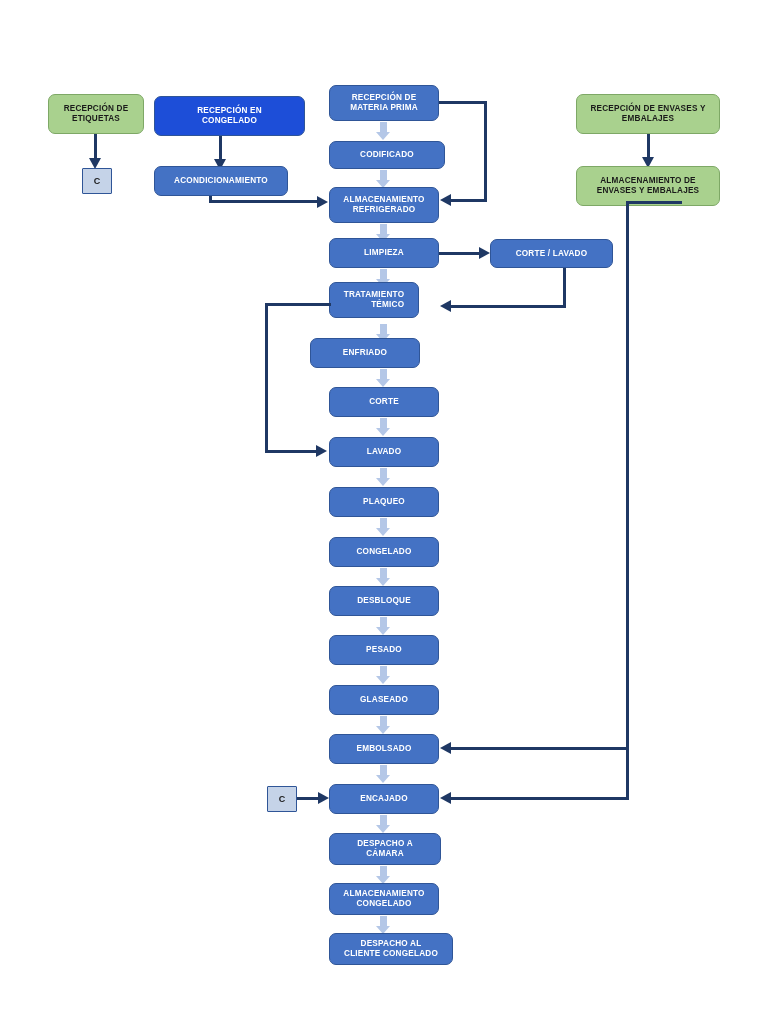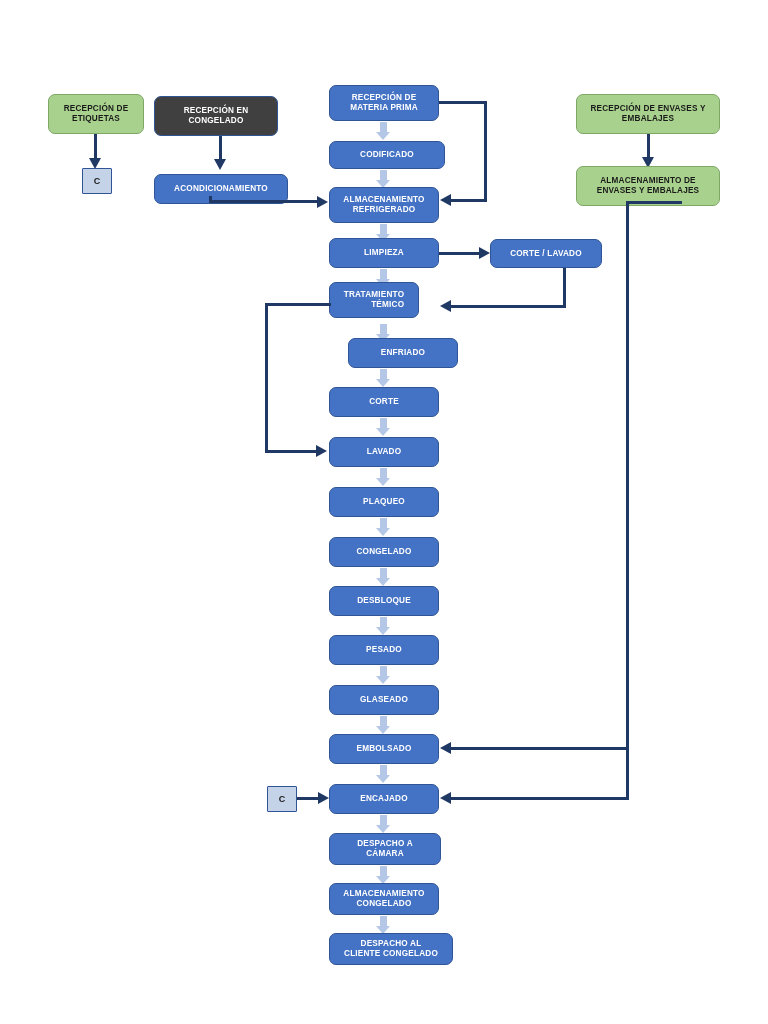--- a/index.html
+++ b/index.html
@@ -108,27 +108,27 @@
 <div id="canvas">
 
   <div class="node node-green" style="left:48px; top:94px; width:96px; height:40px;">RECEPCIÓN DE
 ETIQUETAS</div>
 
   <div class="ln ln-v" style="left:94px; top:134px; width:3px; height:26px;"></div>
   <div class="arrow arrow-down" style="left:89px; top:158px;"></div>
 
   <div class="node node-doc" style="left:82px; top:168px; width:30px; height:26px;">C</div>
 
-  <div class="node node-green" style="left:154px; top:96px; width:124px; height:40px; background:#404040; color:#ffffff; border-color:#2F5597;">RECEPCIÓN EN
+  <div class="node node-green" style="left:154px; top:96px; width:151px; height:40px; background:#1d4ed8; color:#ffffff; border-color:#2F5597;">RECEPCIÓN EN
 CONGELADO</div>
 
   <div class="ln ln-v" style="left:219px; top:136px; width:3px; height:26px;"></div>
   <div class="arrow arrow-down" style="left:214px; top:159px;"></div>
 
-  <div class="node node-blue" style="left:154px; top:166px; width:134px; height:30px;margin-top:8px;">ACONDICIONAMIENTO</div>
+  <div class="node node-blue" style="left:154px; top:166px; width:134px; height:30px;">ACONDICIONAMIENTO</div>
 
   <div class="ln ln-v" style="left:209px; top:196px; width:3px; height:7px;"></div>
   <div class="ln ln-h" style="left:209px; top:200px; width:110px; height:3px;"></div>
   <div class="arrow arrow-right" style="left:317px; top:196px;"></div>
 
   <div class="node node-blue" style="left:329px; top:85px; width:110px; height:36px;">RECEPCIÓN DE
 MATERIA PRIMA</div>
 
   <div class="vconn" style="left:376px; top:122px; height:18px;">
     <div class="shaft" style="height:10px;"></div>
@@ -153,21 +153,21 @@
   <div class="vconn" style="left:376px; top:224px; height:18px;">
     <div class="shaft" style="height:10px;"></div>
     <div class="head" style="top:10px;"></div>
   </div>
 
   <div class="node node-blue" style="left:329px; top:238px; width:110px; height:30px;">LIMPIEZA</div>
 
   <div class="ln ln-h" style="left:439px; top:252px; width:42px; height:3px;"></div>
   <div class="arrow arrow-right" style="left:479px; top:247px;"></div>
 
-  <div class="node node-blue" style="left:490px; top:239px; width:112px; height:29px;">CORTE / LAVADO</div>
+  <div class="node node-blue" style="left:490px; top:239px; width:123px; height:29px;">CORTE / LAVADO</div>
 
   <div class="ln ln-v" style="left:563px; top:268px; width:3px; height:40px;"></div>
   <div class="ln ln-h" style="left:451px; top:305px; width:115px; height:3px;"></div>
   <div class="arrow arrow-left" style="left:440px; top:300px;"></div>
 
   <div class="vconn" style="left:376px; top:269px; height:18px;">
     <div class="shaft" style="height:10px;"></div>
     <div class="head" style="top:10px;"></div>
   </div>
 
@@ -177,21 +177,21 @@
   <div class="ln ln-h" style="left:265px; top:303px; width:66px; height:3px;"></div>
   <div class="ln ln-v" style="left:265px; top:303px; width:3px; height:150px;"></div>
   <div class="ln ln-h" style="left:265px; top:450px; width:53px; height:3px;"></div>
   <div class="arrow arrow-right" style="left:316px; top:445px;"></div>
 
   <div class="vconn" style="left:376px; top:324px; height:18px;">
     <div class="shaft" style="height:10px;"></div>
     <div class="head" style="top:10px;"></div>
   </div>
 
-  <div class="node node-blue" style="left:348px; top:338px; width:110px; height:30px;">ENFRIADO</div>
+  <div class="node node-blue" style="left:310px; top:338px; width:110px; height:30px;">ENFRIADO</div>
 
   <div class="vconn" style="left:376px; top:369px; height:18px;">
     <div class="shaft" style="height:10px;"></div>
     <div class="head" style="top:10px;"></div>
   </div>
 
   <div class="node node-blue" style="left:329px; top:387px; width:110px; height:30px;">CORTE</div>
 
   <div class="vconn" style="left:376px; top:418px; height:18px;">
     <div class="shaft" style="height:10px;"></div>

